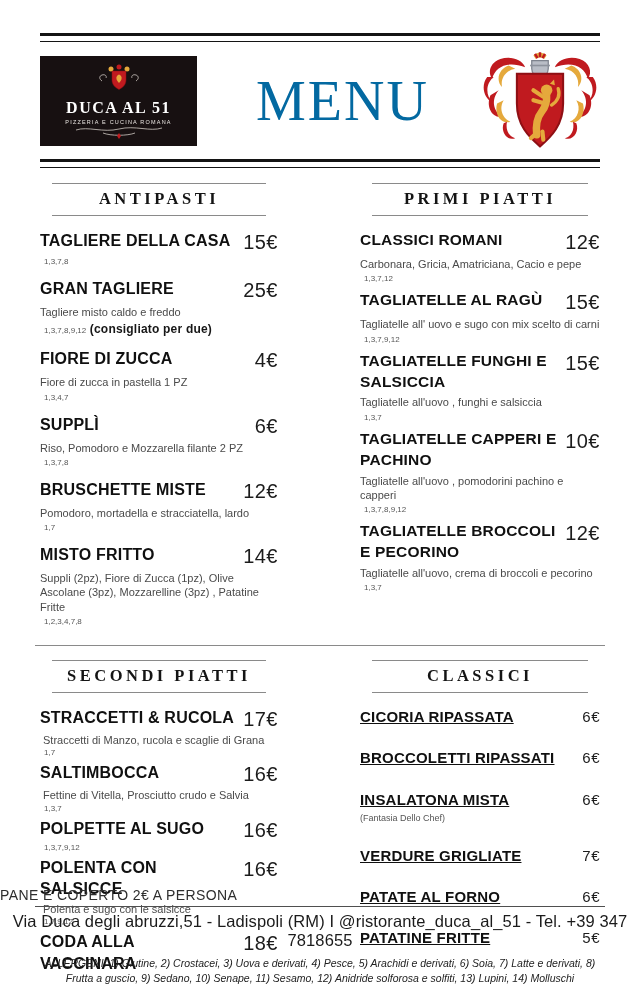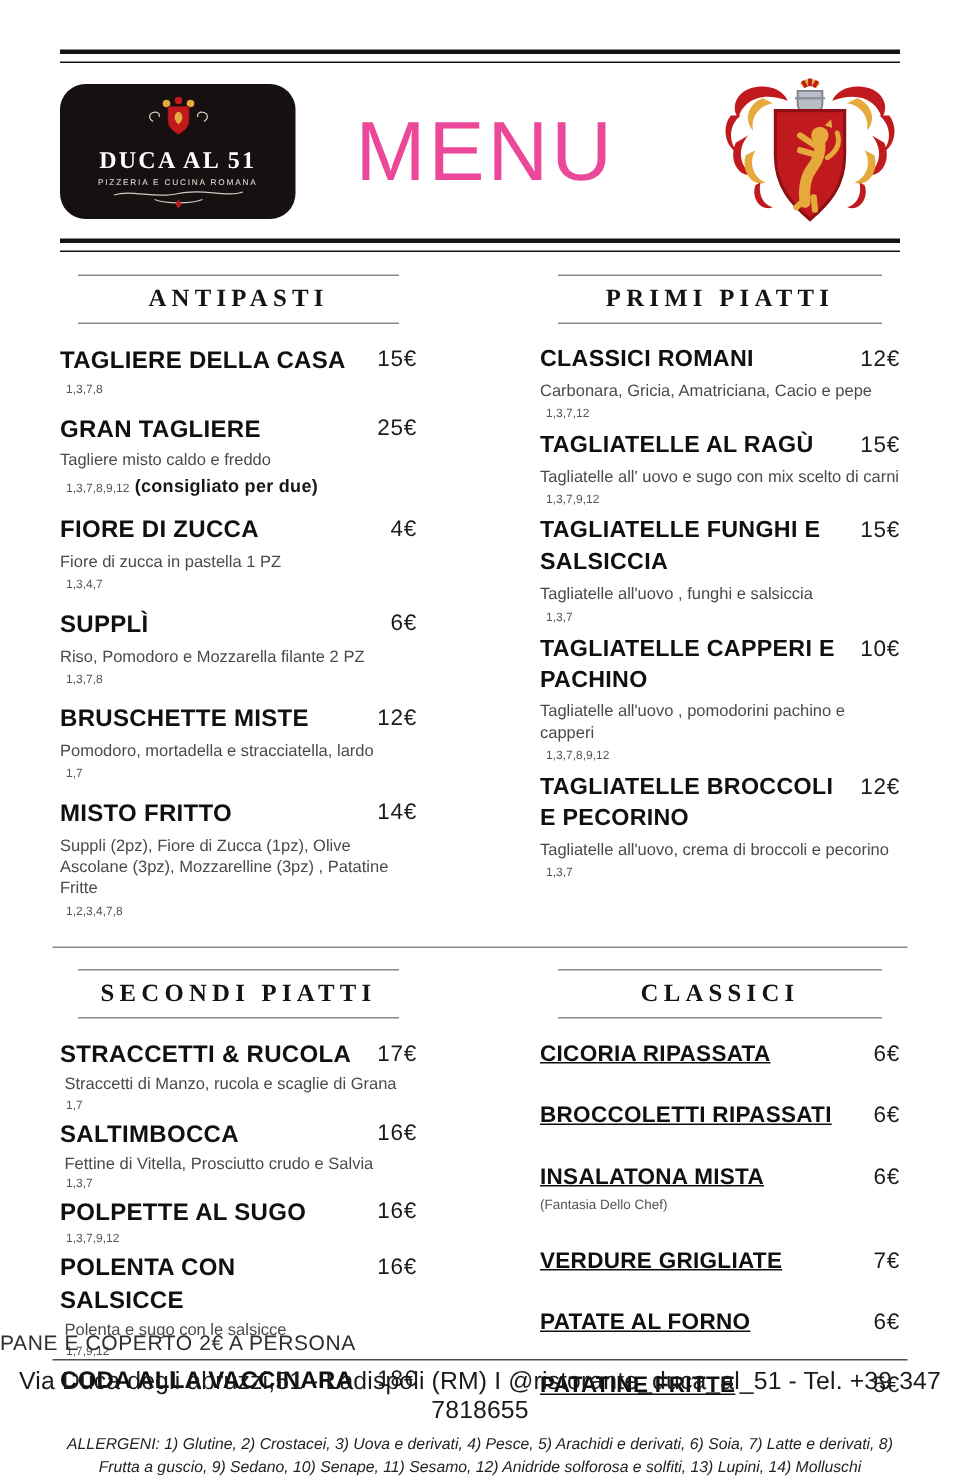--- a/index.html
+++ b/index.html
@@ -9,42 +9,42 @@
 
   
   .rule2 { margin:0 40px; }
   .rule2 .r-thick { border-top:3px solid #141414; }
   .rule2 .r-thin  { border-top:1.5px solid #141414; margin-top:5px; }
   .rule2.top { padding-top:33px; }
   .rule2.bottom { margin-top:12px; }
 
   .header-row { display:flex; align-items:center; margin:13px 40px 0 40px; height:92px; }
   .logo-box { width:157px; height:90px; background:#171011; color:#fff; display:flex;
-              flex-direction:column; align-items:center; justify-content:center; flex:0 0 auto;border-radius:17px; }
+              flex-direction:column; align-items:center; justify-content:center; flex:0 0 auto; }
   .logo-title { font-family:"Liberation Serif", serif; font-weight:bold; font-size:16px;
                 letter-spacing:1.5px; margin-top:1px; }
   .logo-sub { font-size:5.5px; letter-spacing:1.2px; color:#e8e4e0; margin-top:2px; }
-  .menu-title { font-family:Liberation Sans, sans-serif; font-size:56px; font-weight:500;
-                letter-spacing:2px; color:#ec4899; margin-left:40px; line-height:1; }
+  .menu-title { font-family:Liberation Serif, serif; font-size:56px; font-weight:500;
+                letter-spacing:2px; color:#0369a1; margin-left:59px; line-height:1; }
   .crest-big { margin-left:auto; margin-right:2px; }
 
   
   .main { padding:0 40px; margin-top:15px; }
   .menu-row { display:grid; grid-template-columns:238px 240px; column-gap:82px; align-items:start; }
   .mid-divider { border-top:1.5px solid #8a8a8a; margin:7px -5px 14px -5px; }
 
   .sec-head { width:90%; margin:0 auto 14px auto; border-top:1.5px solid #8a8a8a;
               border-bottom:1.5px solid #8a8a8a; padding:5px 0 6px 0; text-align:center; }
   .sec-title { font-family:"Liberation Serif", serif; font-weight:bold; font-size:16.5px;
                letter-spacing:3.5px; color:#141414; }
 
   .item-row { display:flex; align-items:flex-start; }
   .item-name { font-weight:bold; font-size:16px; letter-spacing:0.2px; color:#101010;
                line-height:1.35; flex:1 1 auto; padding-right:8px; }
-  .item-price { font-size:15px; color:#1c1c1c; letter-spacing:0.5px; white-space:nowrap;
+  .item-price { font-size:20px; color:#1c1c1c; letter-spacing:0.5px; white-space:nowrap;
                 flex:0 0 auto; padding-top:1px; }
   .item-desc { font-size:11px; color:#4a4a4a; line-height:1.3; margin-top:3px; }
   .item-allergens { font-size:8px; color:#565656; margin-top:3px; padding-left:4px; }
   .item-note { font-size:12px; font-weight:bold; color:#171717; letter-spacing:0.2px; }
 
   .sec-antipasti .item { margin-bottom:12px; }
   .sec-primi .item { margin-bottom:7px; }
   .sec-primi .item-name { font-size:15.5px; }
   .sec-secondi .item { margin-bottom:5px; }
   .sec-secondi .item-desc { margin-top:2px; padding-left:3px; }

